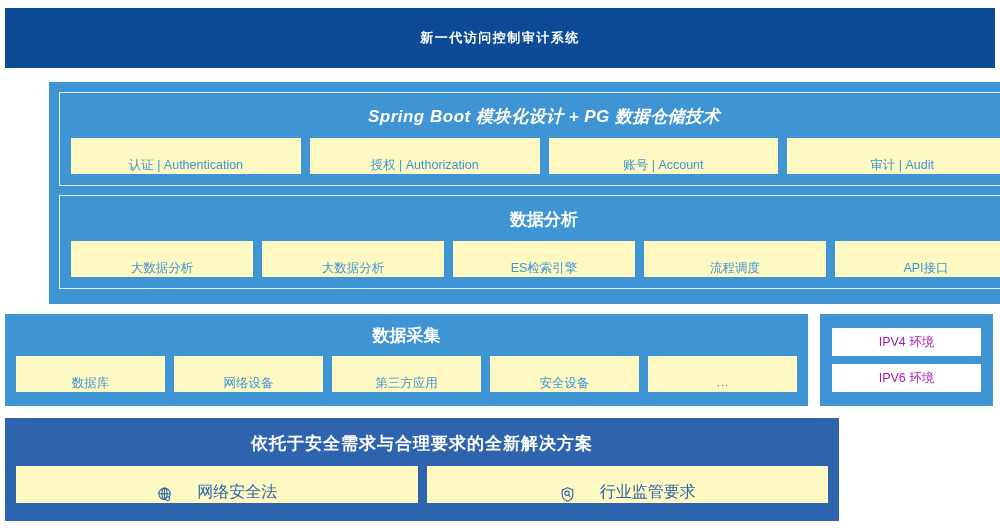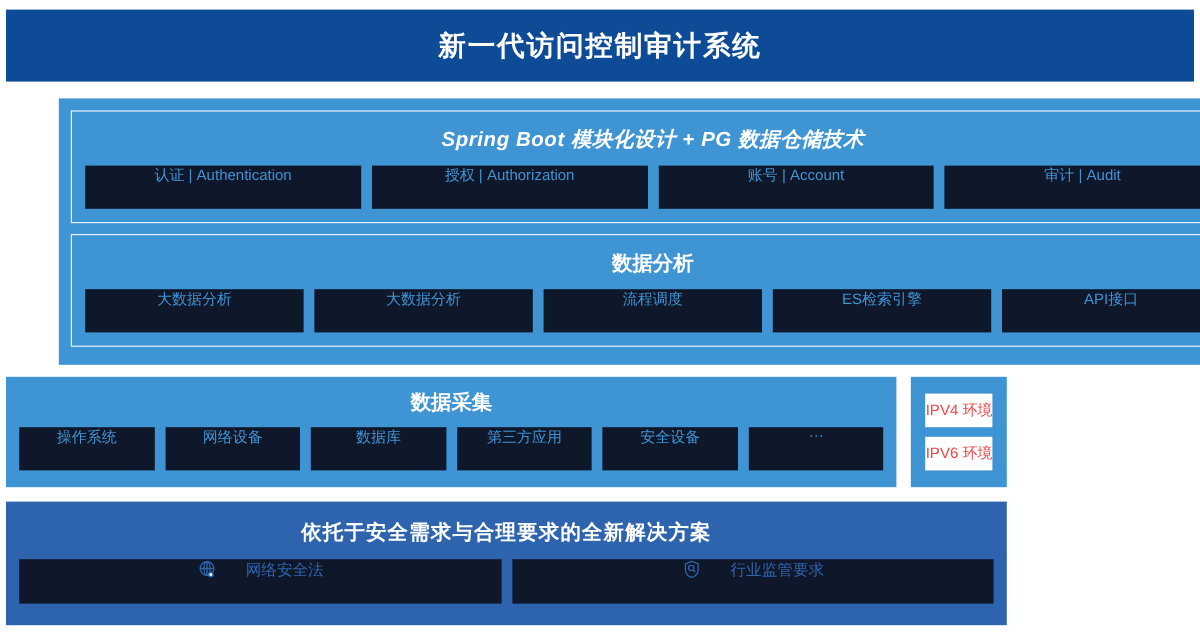--- a/index.html
+++ b/index.html
@@ -18,21 +18,21 @@
   
   .header {
     position: absolute;
     left: 5px; top: 8px;
     width: 990px; height: 60px;
     background: #0d4b96;
     display: flex; align-items: center; justify-content: center;
   }
   .header-title {
     color: #ffffff;
-    font-size: 23px;
+    font-size: 13px;
     font-weight: bold;
     letter-spacing: 1.5px;
   }
 
   
   .panel-arch {
     position: absolute;
     left: 5px; top: 82px;
     width: 990px; height: 222px;
     background: #3f94d4;
@@ -48,73 +48,73 @@
     text-align: center;
     color: #ffffff;
     font-size: 17px;
     font-weight: bold;
     padding: 3px 0 10px 0;
   }
   .box-title.italic { font-style: italic; letter-spacing: .5px; }
   .card-row { display: flex; gap: 9px; }
   .card {
     flex: 1 1 0;
-    background: #0f172a;
+    background: #fef9c3;
     height: 36px;
-    display: flex; align-items: flex-start; justify-content: center;
+    display: flex; align-items: flex-end; justify-content: center;
     color: #3f94d4;
     font-size: 12.5px;
     white-space: nowrap;
   }
 
   
   .row-collect {
     position: absolute;
     left: 5px; top: 314px;
-    width: 834px; height: 92px;
+    width: 988px; height: 92px;
     display: flex; gap: 12px;
   }
   .panel-collect {
     width: 803px;
     background: #3f94d4;
     padding: 8px 11px 11px 11px;
   }
   .panel-collect .box-title { font-size: 17px; padding: 2px 0 9px 0; }
   .panel-ip {
     flex: 1 1 auto;
     background: #3f94d4;
     padding: 10px 12px;
     display: flex; flex-direction: column; justify-content: center; gap: 8px;
   }
   .ip-card {
     background: #ffffff;
     height: 28px;
     display: flex; align-items: center; justify-content: center;
-    color: #ef4444;
+    color: #a21caf;
     font-size: 12.5px;
     white-space: nowrap;
   }
 
   
   .panel-compliance {
     position: absolute;
     left: 5px; top: 418px;
     width: 834px; height: 103px;
     background: #2e64ad;
     padding: 10px 11px 11px 11px;
   }
   .panel-compliance .box-title {
     font-size: 17px;
     letter-spacing: 1px;
     padding: 4px 0 11px 0;
   }
   .card.compliance {
     height: 37px;
     color: #2e64ad;
-    font-size: 13px;
+    font-size: 16px;
     gap: 24px;
   }
   .card.compliance .ico {
     width: 17px; height: 17px;
     display: inline-flex; align-items: center; justify-content: center;
     flex: 0 0 auto;
   }
   .card.compliance .ico svg { width: 17px; height: 17px; display: block; }
 </style>
 </head>
@@ -149,46 +149,43 @@
     <div class="inner-box">
       <div class="box-title">数据分析</div>
       <div class="card-row">
         <div class="card">
           <span>大数据分析</span>
         </div>
         <div class="card">
           <span>大数据分析</span>
         </div>
         <div class="card">
+          <span>ES检索引擎</span>
+        </div>
+        <div class="card">
           <span>流程调度</span>
-        </div>
-        <div class="card">
-          <span>ES检索引擎</span>
         </div>
         <div class="card">
           <span>API接口</span>
         </div>
       </div>
     </div>
 
   </div>
 
   <div class="row-collect">
 
     <div class="panel-collect">
       <div class="box-title">数据采集</div>
       <div class="card-row">
         <div class="card">
-          <span>操作系统</span>
+          <span>数据库</span>
         </div>
         <div class="card">
           <span>网络设备</span>
-        </div>
-        <div class="card">
-          <span>数据库</span>
         </div>
         <div class="card">
           <span>第三方应用</span>
         </div>
         <div class="card">
           <span>安全设备</span>
         </div>
         <div class="card">
           <span>···</span>
         </div>

